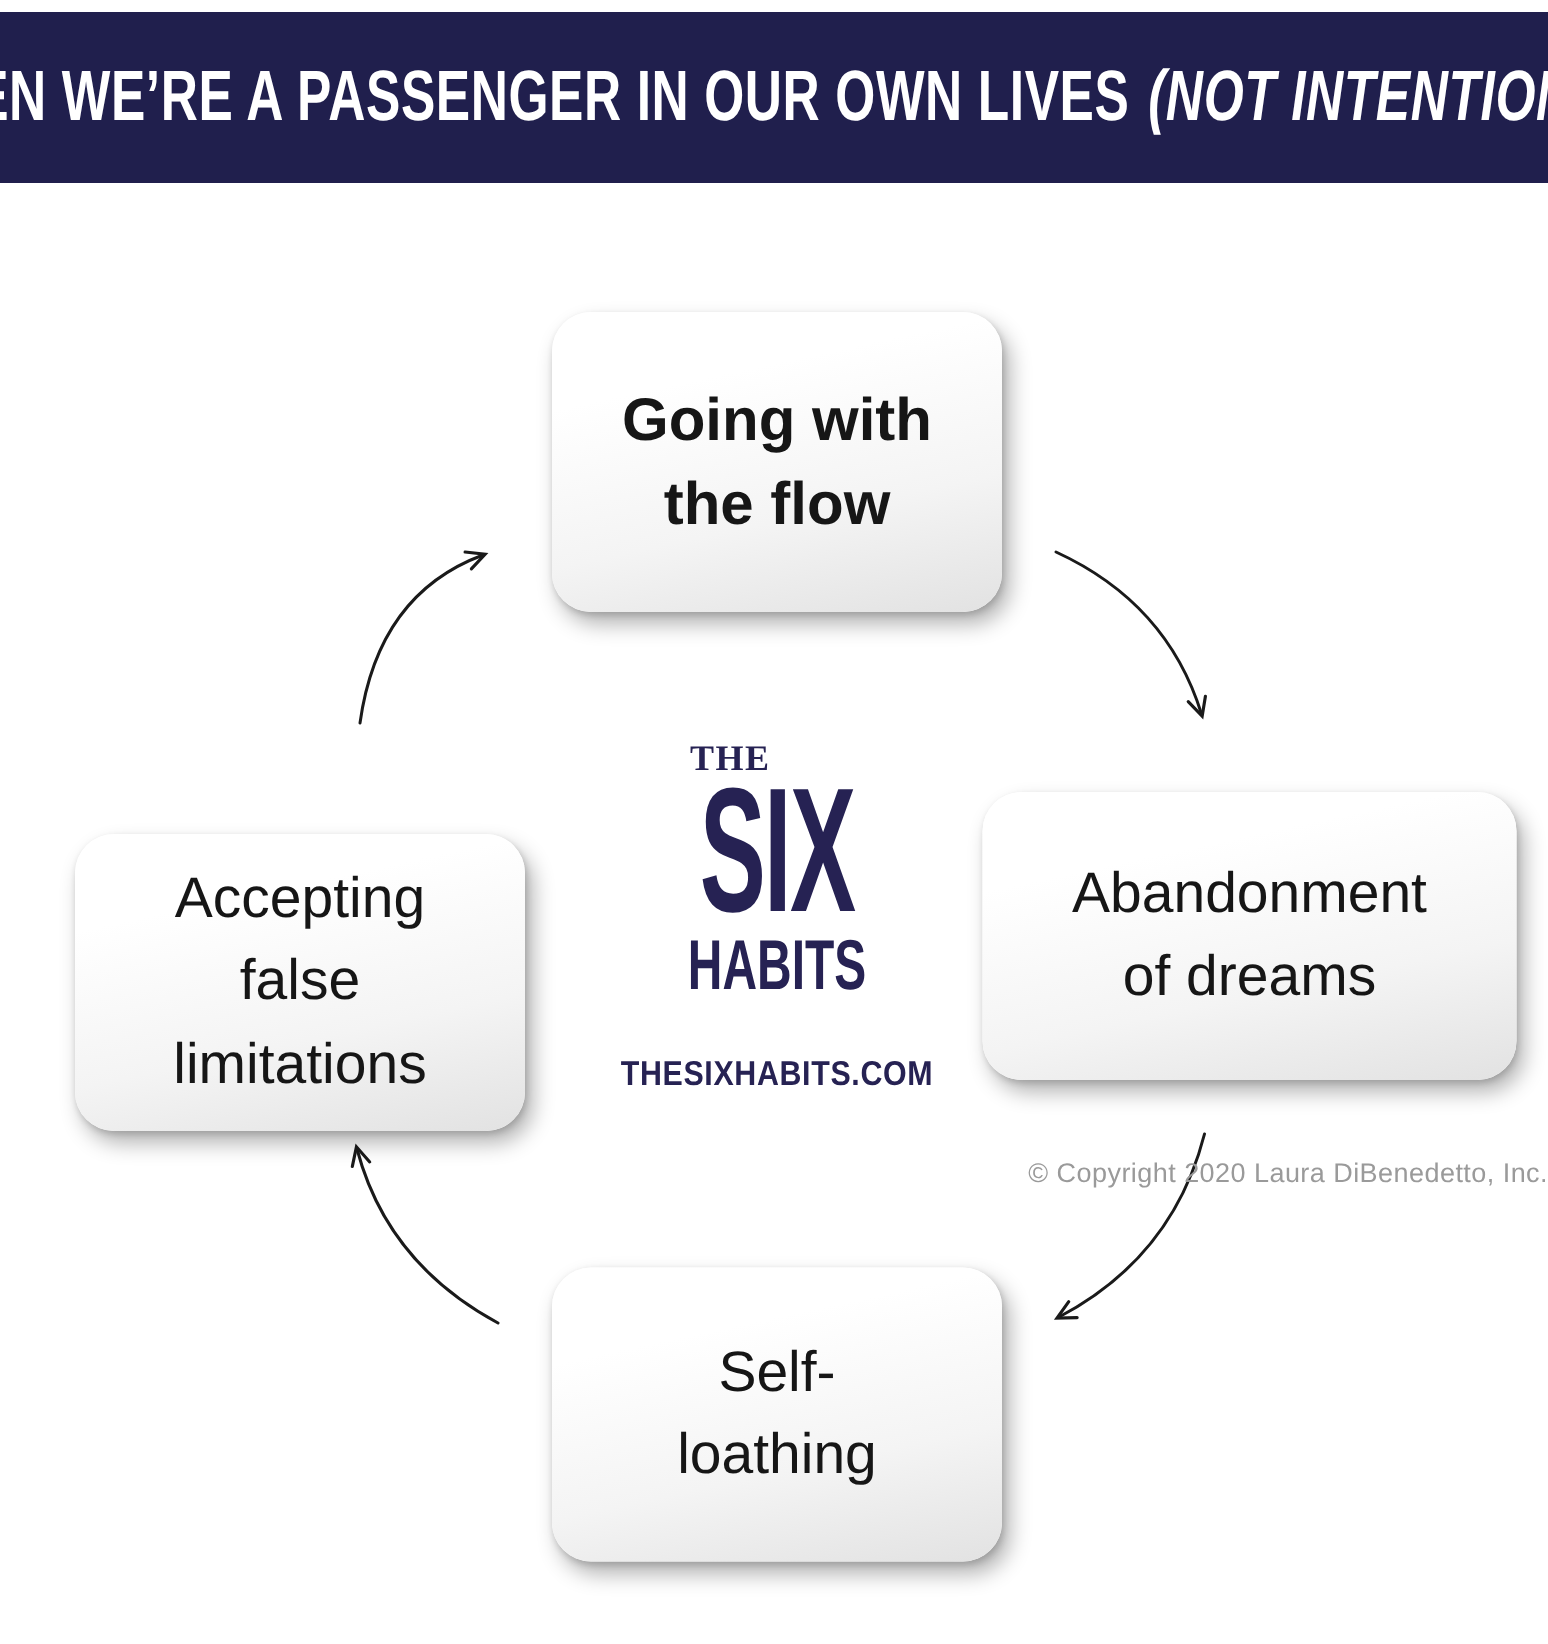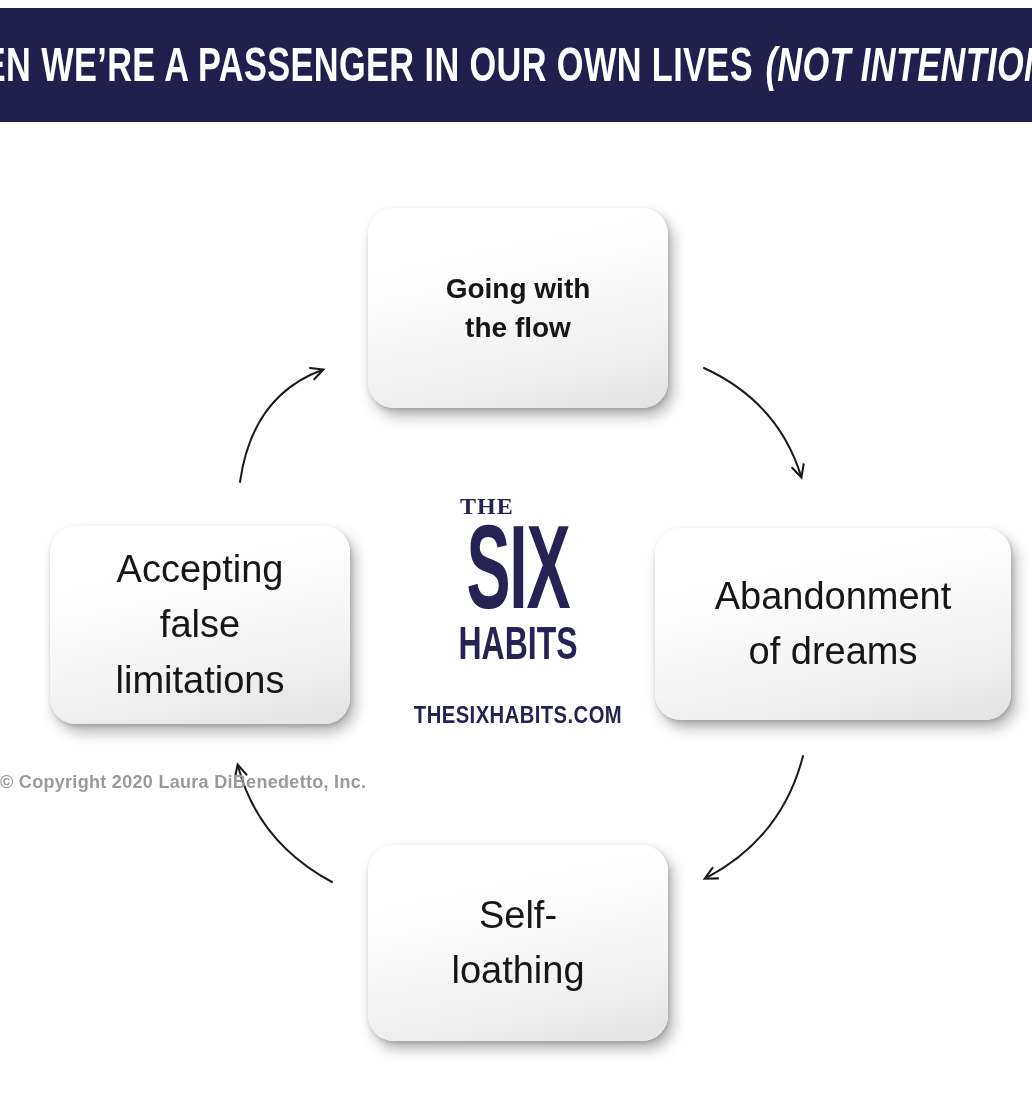--- a/index.html
+++ b/index.html
@@ -50,22 +50,22 @@
   .node-label {
     white-space: pre-line;
     text-align: center;
     font-size: 38px;
     color: #161616;
     line-height: 1.45;
   }
   .node-top    { left: 368px; top: 208px; width: 300px; height: 200px; }
   .node-right  { left: 655px; top: 528px; width: 356px; height: 192px; }
   .node-bottom { left: 368px; top: 845px; width: 300px; height: 196px; }
-  .node-left   { left: 50px;  top: 526px; width: 300px; height: 198px; justify-content: center; }
-  .node-top .node-label { font-weight: 700; font-size: 28px; line-height: 1.4; }
+  .node-left   { left: 50px;  top: 556px; width: 300px; height: 198px; justify-content: center; }
+  .node-top .node-label { font-weight: 700; font-size: 40px; line-height: 1.4; }
 
   
   .logo {
     position: absolute;
     left: 368px; top: 494px;
     width: 300px;
     text-align: center;
     color: #262253;
   }
   .logo-the {
@@ -95,23 +95,23 @@
     font-size: 23px;
     font-weight: 700;
     margin-top: 36px;
     transform: scaleX(0.88);
     letter-spacing: 0.5px;
   }
   .copyright {
     position: absolute;
     top: 772px; left: 0;
     width: 1032px;
-    text-align: left;
+    text-align: right;
     font-size: 18px;
-    font-weight: 700;
+    font-weight: 400;
     color: #9a9a9a;
     letter-spacing: 0.3px;
   }
 
   
   .arrows {
     position: absolute;
     top: 0; left: 0;
     width: 1032px; height: 1096px;
     pointer-events: none;

